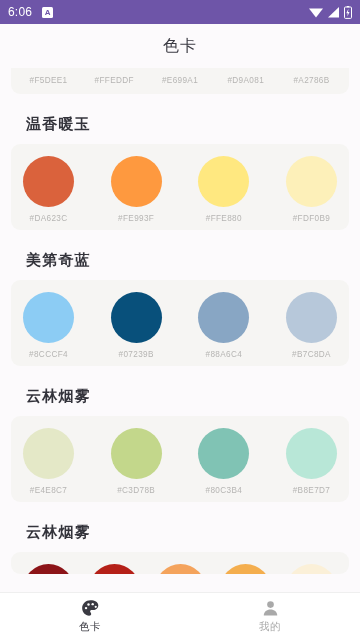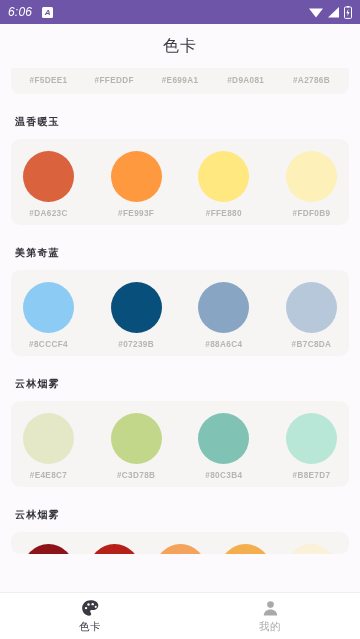--- a/index.html
+++ b/index.html
@@ -8,21 +8,21 @@
     font-family:"Liberation Sans", "DejaVu Sans", sans-serif;
     background:#FCFAFC;
     overflow:hidden;
   }
   #app { position:relative; width:360px; height:639px; background:#FCFAFC; }
 
   
   .statusbar {
     height:24px; background:#6E55A8; color:#FFFFFF;
     display:flex; align-items:center; padding:0 8px;
-    font-size:11.5px; letter-spacing:.2px;font-style:italic;
+    font-size:11.5px; letter-spacing:.2px;
   }
   .sb-time { font-size:12px; font-weight:400; }
   .sb-badge {
     width:11px; height:11px; margin-left:10px;
     background:#FFFFFF; border-radius:1.5px;
     color:#6E55A8; font-size:8px; line-height:11px;
     text-align:center; font-weight:bold;
   }
   .sb-right { margin-left:auto; display:flex; align-items:center; gap:4px; }
   .ic-wifi { width:14px; height:11px; display:block; }
@@ -37,39 +37,39 @@
   .title { font-size:16px; color:#3A3A42; letter-spacing:1px; }
 
   
   .content {
     position:absolute; top:68px; left:0; right:0; bottom:47px;
     overflow:hidden; background:#FCFAFC;
   }
   .inner { padding:0 11px 6px 11px; }
 
   .group-title {
-    font-size:10px; font-weight:bold; color:#33333B;
-    letter-spacing:1.2px; margin:21px 0 10px 4px;
+    font-size:15px; font-weight:bold; color:#33333B;
+    letter-spacing:1.2px; margin:21px 0 10px 15px;
   }
 
   .card {
     background:#F6F5F3; border-radius:9px;
     padding:12px 6px 7px 6px;
     display:flex; justify-content:space-between;
   }
   .card.clipped-top { padding-top:0; border-radius:0 0 9px 9px; }
 
   .swatch { width:63px; display:flex; flex-direction:column; align-items:center; }
   .dot {
     width:51px; height:51px; border-radius:50%;
     flex:none;
   }
   .hex {
     margin-top:7px; font-size:8.2px; color:#B6B5B3;
-    letter-spacing:.35px; white-space:nowrap;font-weight:bold;
+    letter-spacing:.35px; white-space:nowrap;
   }
   .card.clipped-top .hex { margin-top:0; }
 
   
   #card-top { margin-top:0; }
   #card-top { padding:8px 6px 9px 6px; }
 
   
   #card-bottom { overflow:hidden; height:22px; padding:12px 6px 0 6px; }
 

